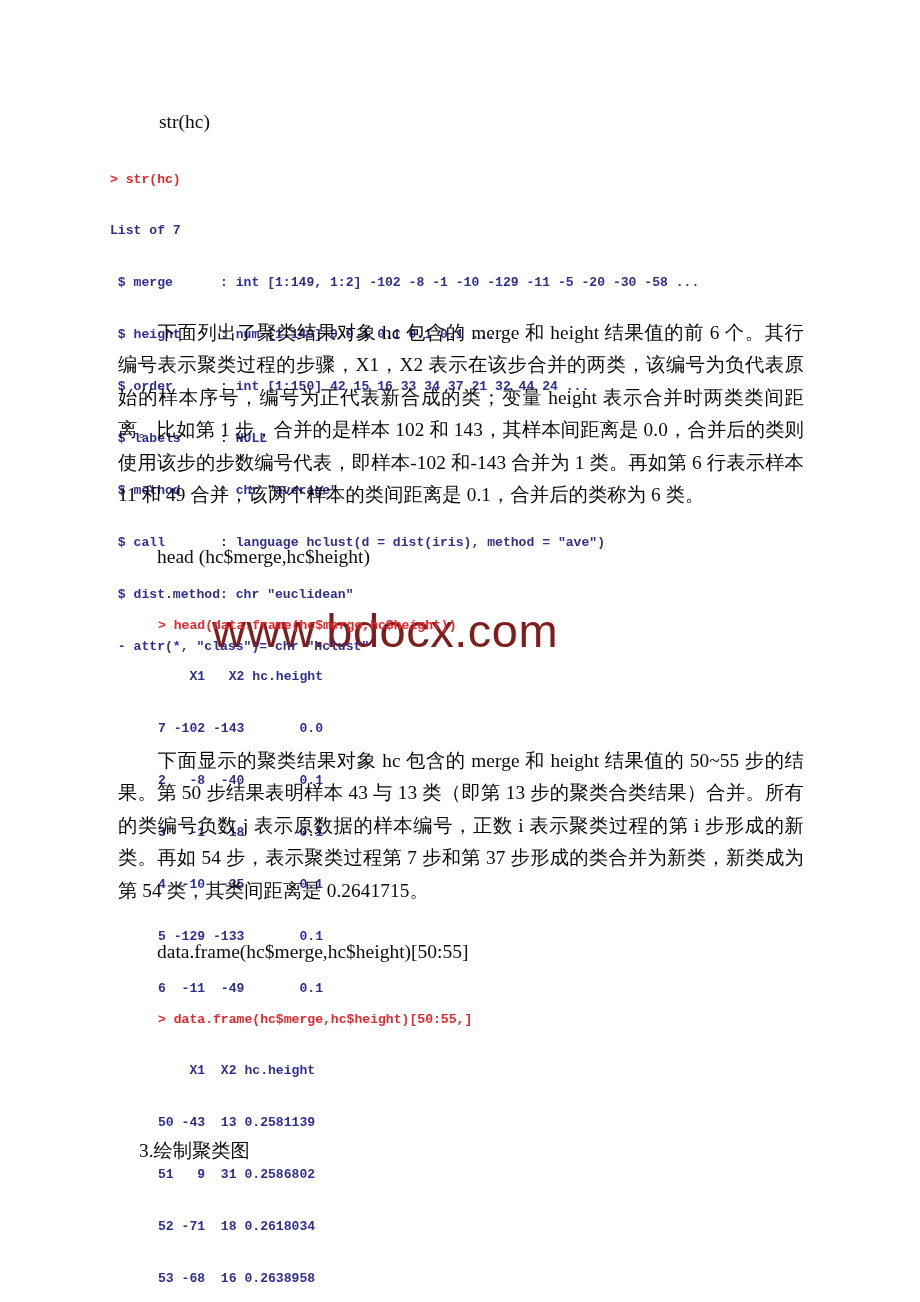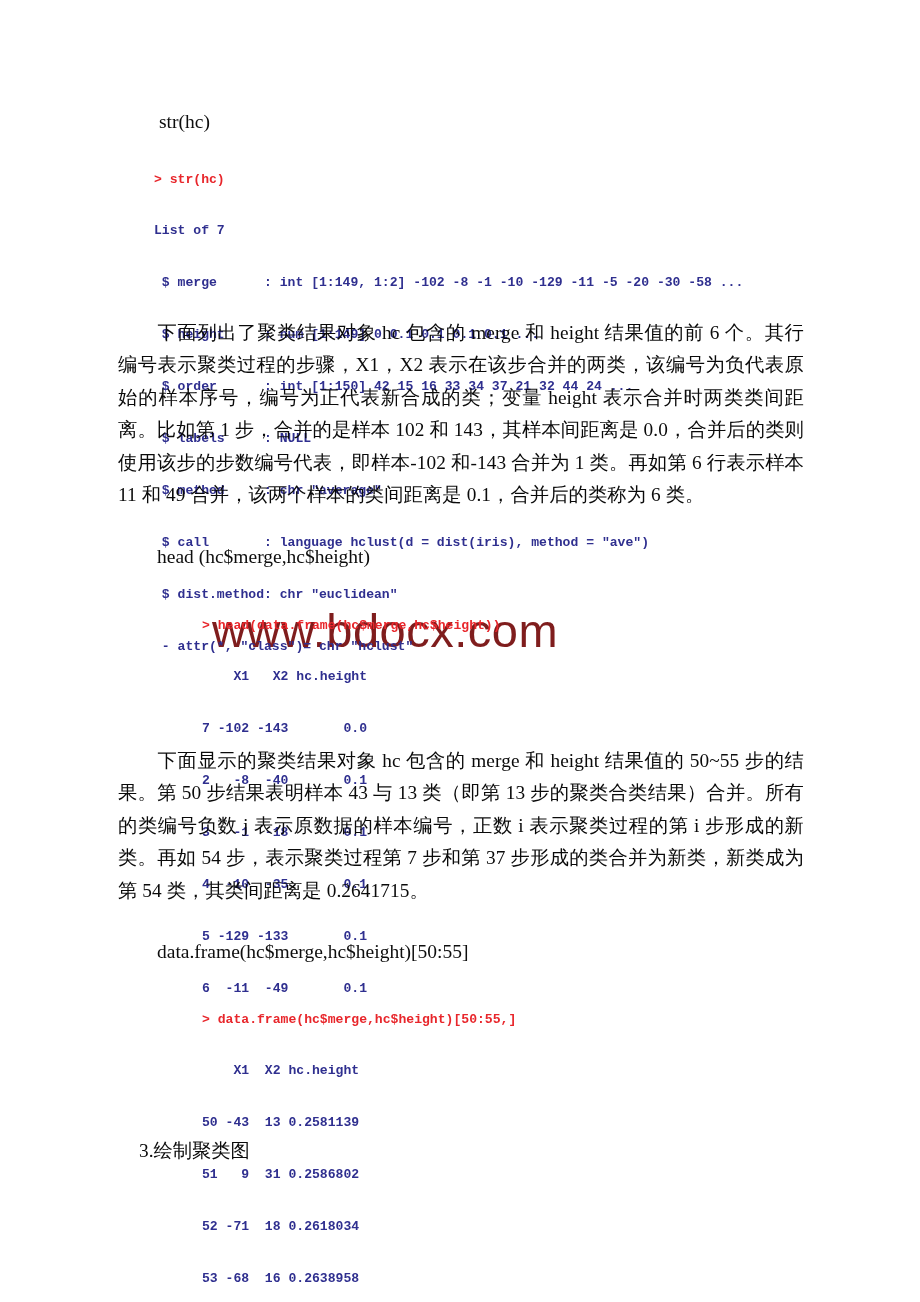--- a/index.html
+++ b/index.html
@@ -74,21 +74,21 @@
     font-family: "Liberation Mono", "DejaVu Sans Mono", monospace;
     font-size: 13.1px;
     line-height: 17.3px;
     color: #2f2f8f;
     white-space: pre;
     z-index: 2;
     font-weight: 700;
   }
   .console .cmd { color: #e8262b; }
   .console .out { color: #2f2f8f; }
-  .console div { height: 17.3px; margin-left: 44px; }
+  .console div { height: 17.3px; }
 
   #blk1 { left: 110px; top: 136px; }
   #blk2 { left: 158px; top: 582px; }
   #blk3 { left: 158px; top: 976px; }
 
   #h1 { left: 159px; top: 110px; }
   #h2 { left: 157px; top: 545px; }
   #h3 { left: 157px; top: 940px; }
 
   #p1 { left: 118px; top: 317px; width: 686px; }

